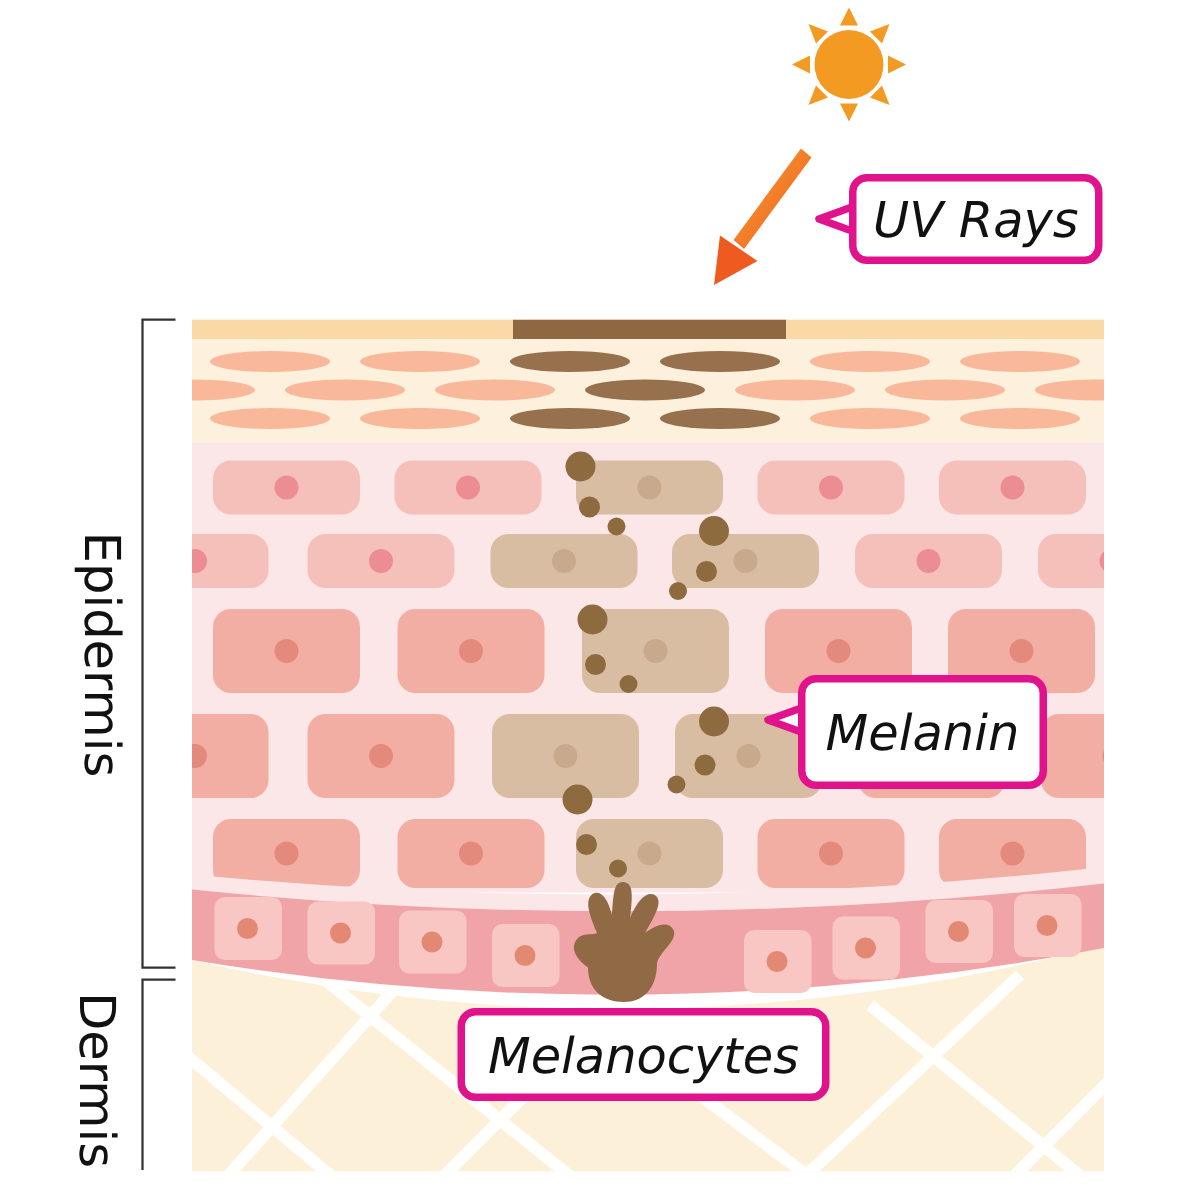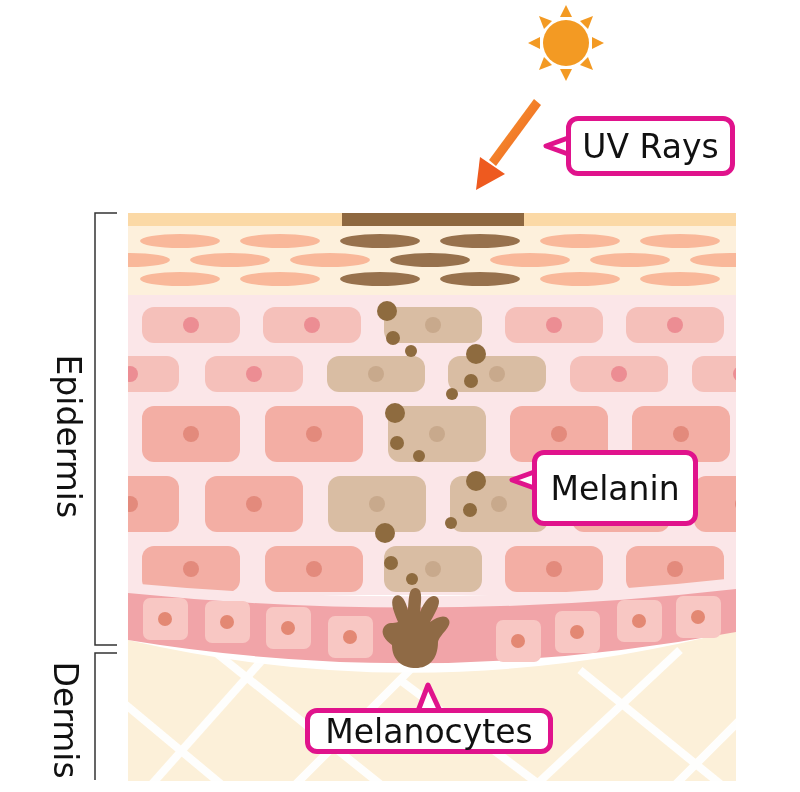--- a/index.html
+++ b/index.html
@@ -2,21 +2,21 @@
 <html><head>
 <meta charset="utf-8">
 <style>
   html, body { margin: 0; padding: 0; background: #ffffff; }
   body { width: 800px; height: 792px; position: relative; overflow: hidden;
          font-family: "DejaVu Sans", "Liberation Sans", sans-serif; }
   #stage { position: absolute; left: 0; top: 0; width: 800px; height: 792px; }
   .callout { position: absolute; box-sizing: border-box; background: #ffffff;
              border: 5px solid #e0138c; border-radius: 12px; color: #111;
              display: flex; align-items: center; justify-content: center;
-             font-size: 33px; letter-spacing: 0px; white-space: nowrap; }
+             font-size: 33px; letter-spacing: 0px; white-space: nowrap; font-style: italic; }
   .vlabel { position: absolute; color: #111; font-size: 33px; white-space: nowrap;
             transform-origin: center center; transform: rotate(90deg); }
 </style>
 </head>
 <body>
 
 <div id="stage">
   <svg width="800" height="792" viewBox="0 0 800 792" xmlns="http://www.w3.org/2000/svg">
     <defs>
       <linearGradient id="arrowGrad" x1="0" y1="0" x2="1" y2="1">
@@ -211,20 +211,20 @@
     <path d="M418,711 L428,685 L440,711" fill="#ffffff" stroke="#e0138c" stroke-width="5" stroke-linejoin="round"></path>
   </svg>
 
   
   <div class="callout" style="left:566px;top:116px;width:169px;height:60px;">
     <span>UV Rays</span>
   </div>
   <div class="callout" style="left:532px;top:450px;width:166px;height:76px;">
     <span>Melanin</span>
   </div>
-  <div class="callout" style="left:305px;top:708px;width:248px;height:46px;">
+  <div class="callout" style="left:305px;top:672px;width:248px;height:62px;">
     <span>Melanocytes</span>
   </div>
 
   
   <div class="vlabel" style="left:-7px;top:410px;width:150px;text-align:center;">Epidermis</div>
   <div class="vlabel" style="left:10px;top:697px;width:110px;text-align:center;">Dermis</div>
 </div>
 
 </body></html>

